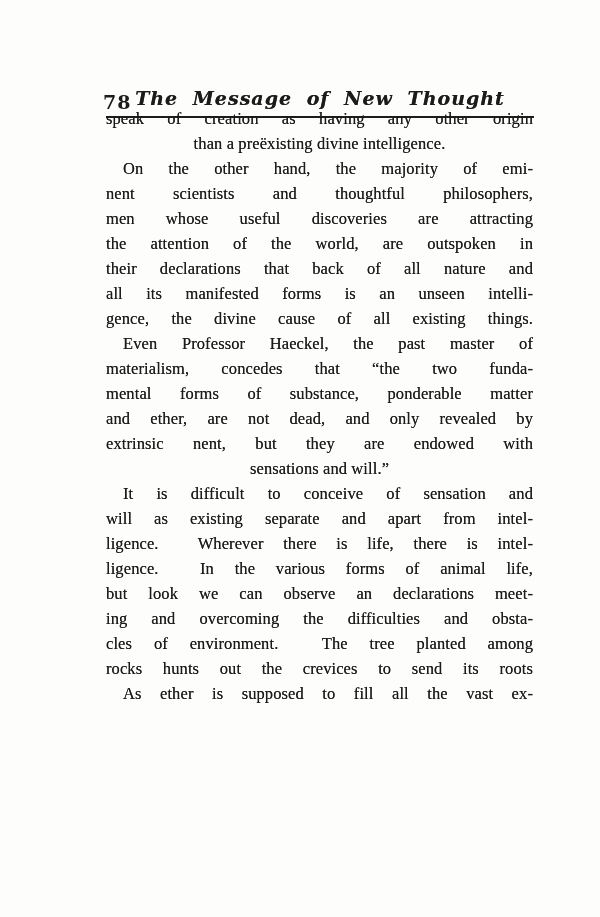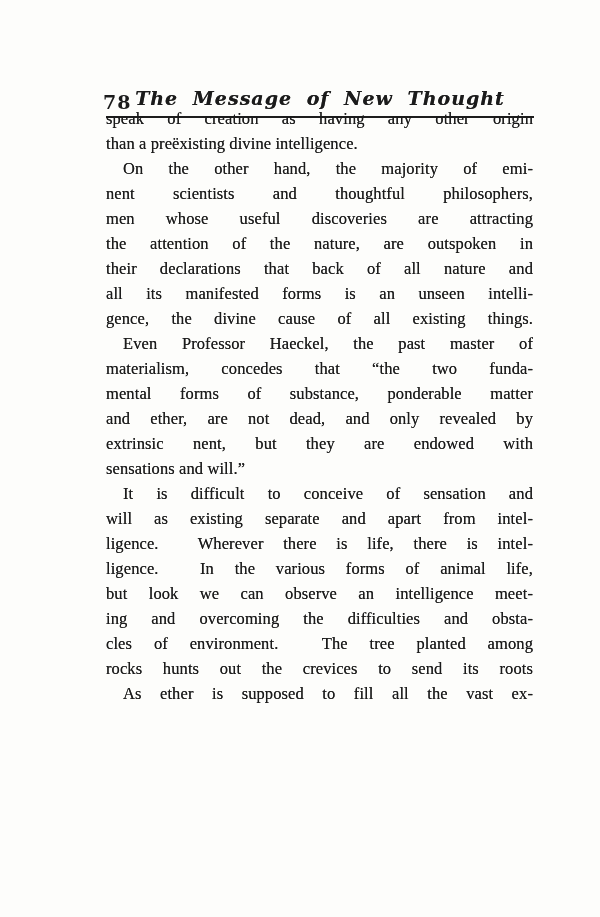--- a/index.html
+++ b/index.html
@@ -65,21 +65,21 @@
     text-shadow: 0 0 0.6px rgba(25,25,25,0.8);
   }
 
   .para { margin: 0; font-family: Liberation Serif, serif; }
 
   .line {
     line-height: 25px;
     height: 25px;
     white-space: normal;
     overflow: hidden;
-    text-align: left;
+    text-align: center;
   }
 
   .line.just {
     text-align: justify;
     text-align-last: justify;
     -moz-text-align-last: justify;
   }
 
   .line.indent { padding-left: 17px; }
 </style>
@@ -95,39 +95,39 @@
 
   <main class="text-block">
       <div class="para">
         <div class="line just">speak of creation as having any other origin</div>
         <div class="line">than a preëxisting divine intelligence.</div>
       </div>
       <div class="para">
         <div class="line just indent">On the other hand, the majority of emi-</div>
         <div class="line just">nent scientists and thoughtful philosophers,</div>
         <div class="line just">men whose useful discoveries are attracting</div>
-        <div class="line just">the attention of the nature, are outspoken in</div>
+        <div class="line just">the attention of the world, are outspoken in</div>
         <div class="line just">their declarations that back of all nature and</div>
         <div class="line just">all its manifested forms is an unseen intelli-</div>
         <div class="line just">gence, the divine cause of all existing things.</div>
       </div>
       <div class="para">
         <div class="line just indent">Even Professor Haeckel, the past master of</div>
         <div class="line just">materialism, concedes that “the two funda-</div>
         <div class="line just">mental forms of substance, ponderable matter</div>
         <div class="line just">and ether, are not dead, and only revealed by</div>
         <div class="line just">extrinsic nent, but they are endowed with</div>
         <div class="line">sensations and will.”</div>
       </div>
       <div class="para">
         <div class="line just indent">It is difficult to conceive of sensation and</div>
         <div class="line just">will as existing separate and apart from intel-</div>
         <div class="line just">ligence.&nbsp; Wherever there is life, there is intel-</div>
         <div class="line just">ligence.&nbsp; In the various forms of animal life,</div>
-        <div class="line just">but look we can observe an intelligence meet-</div>
+        <div class="line just">but look we can observe an declarations meet-</div>
         <div class="line just">ing and overcoming the difficulties and obsta-</div>
         <div class="line just">cles of environment.&nbsp; The tree planted among</div>
         <div class="line just">rocks hunts out the crevices to send its roots</div>
       </div>
       <div class="para">
         <div class="line just indent">As ether is supposed to fill all the vast ex-</div>
       </div>
     </main>
 
 </div>

